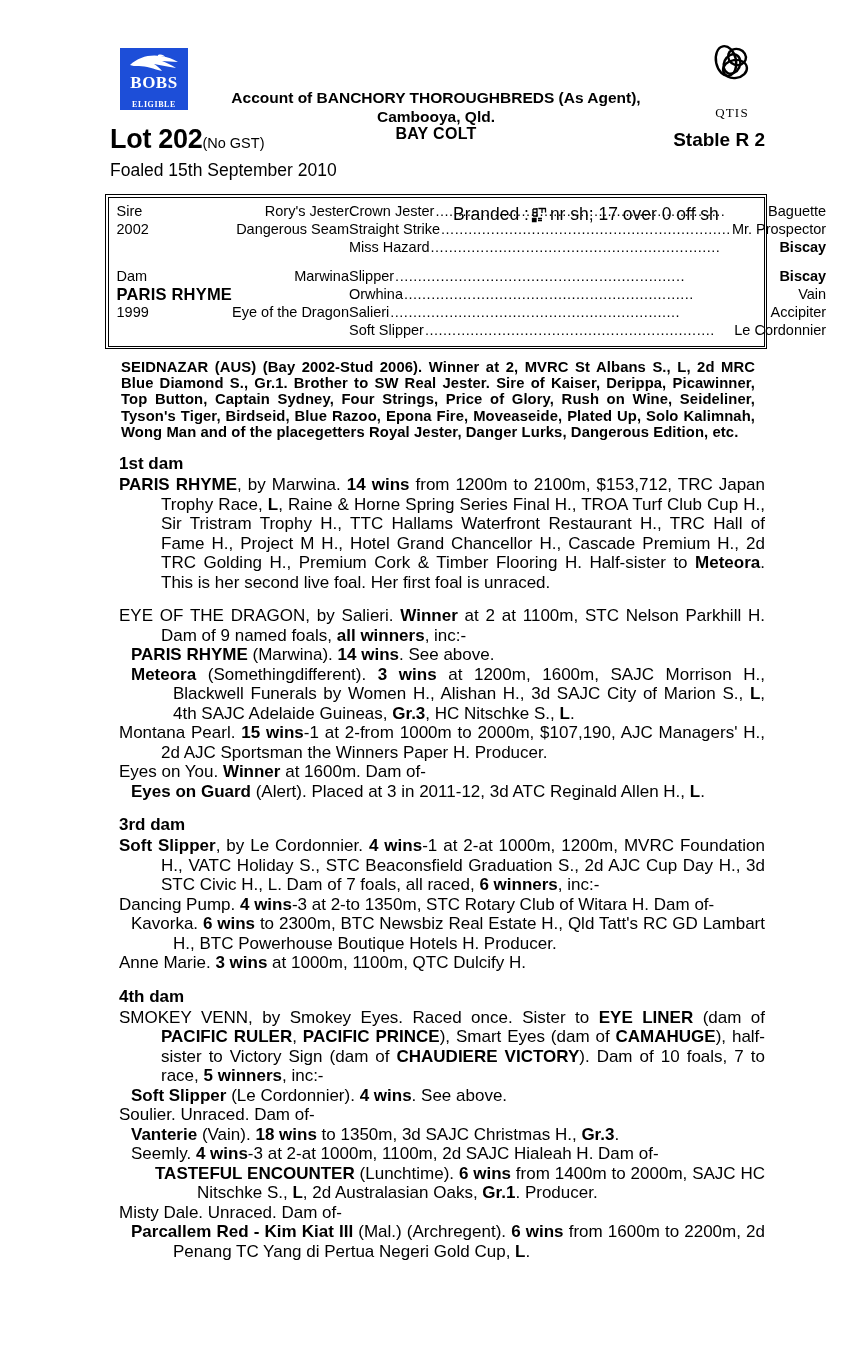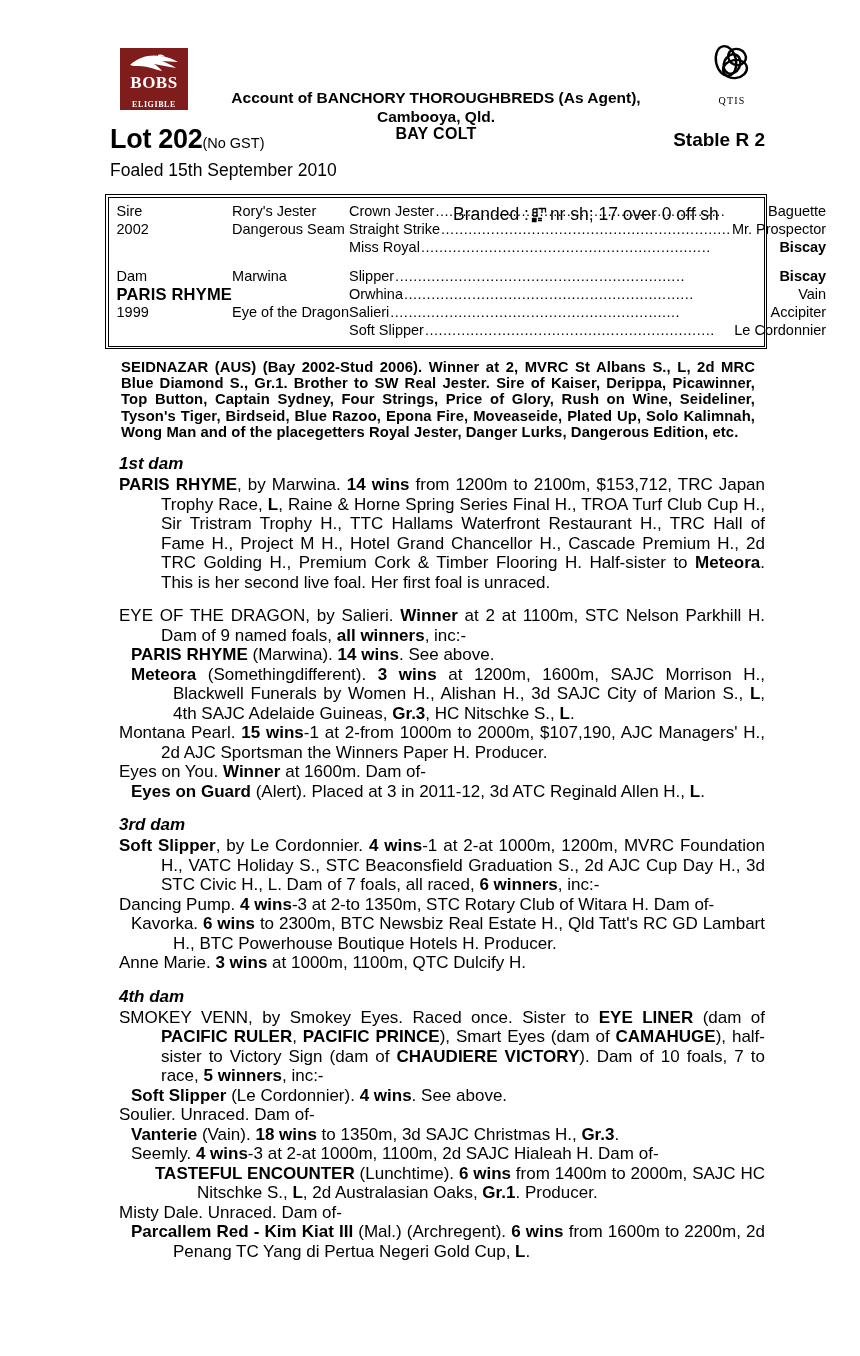--- a/index.html
+++ b/index.html
@@ -30,21 +30,21 @@
   .header {
     position: relative;
     height: 120px;
   }
   .bobs-logo {
     position: absolute;
     left: 15px;
     top: 48px;
     width: 68px;
     height: 62px;
-    background: #7f1d1d;
+    background: #1d4ed8;
     color: #ffffff;
     text-align: center;
     box-sizing: border-box;
     padding-top: 3px;
   }
   .bobs-bird {
     width: 52px;
     height: 20px;
     margin: 2px auto 0 auto;
     display: block;
@@ -71,23 +71,23 @@
     top: 42px;
     width: 70px;
     text-align: center;
   }
   .qtis-mark {
     display: block;
     margin: 0 auto;
   }
   .qtis-word {
     font-family: "Liberation Serif", serif;
-    font-size: 10px;
+    font-size: 13px;
     letter-spacing: 1.2px;
-    margin-top: 9px;
+    margin-top: 19px;
   }
   .account-line {
     position: absolute;
     left: 70px;
     right: 70px;
     top: 88px;
     text-align: center;
     font-size: 15.5px;
     font-weight: bold;
     line-height: 19px;
@@ -172,21 +172,21 @@
     border-collapse: collapse;
     font-size: 14.5px;
     line-height: 15px;
   }
   table.ped td {
     padding: 1.5px 0;
     vertical-align: top;
     white-space: nowrap;
   }
   .col-a { width: 198px; }
-  .col-b { width: 190px; }
+  .col-b { width: 190px; text-align: right; }
   .col-c { width: auto; }
   .big-name {
     font-size: 16.5px;
     font-weight: bold;
     letter-spacing: 0.2px;
   }
   .dot-row {
     display: flex;
     align-items: baseline;
     width: 100%;
@@ -214,21 +214,20 @@
     letter-spacing: 0.1px;
   }
 
   
   .dam-section { margin-top: 14px; padding: 0 2px; }
   .dam-head {
     font-size: 17px;
     font-weight: bold;
     margin-left: 12px;
     margin-bottom: 1px;
-    font-style: italic;
   }
   .para {
     font-size: 17px;
     line-height: 19.5px;
     text-align: justify;
     text-justify: inter-word;
   }
   .hang1 { padding-left: 54px; text-indent: -42px; }
   .hang2 { padding-left: 66px; text-indent: -42px; }
   .hang3 { padding-left: 90px; text-indent: -42px; }
@@ -309,21 +308,21 @@
                   <span class="dot-fill">................................................................</span>
                   <span class="dot-right">Mr. Prospector</span>
                 </div>
               </td>
             </tr>
             <tr>
               <td class="col-a"></td>
               <td class="col-b"></td>
               <td class="col-c">
                 <div class="dot-row">
-                  <span class="dot-left">Miss Royal</span>
+                  <span class="dot-left">Miss Hazard</span>
                   <span class="dot-fill">................................................................</span>
                   <span class="dot-right bold">Biscay</span>
                 </div>
               </td>
             </tr>
             <tr class="spacer-row">
                 <td colspan="3"></td>
               </tr>
             <tr>
               <td class="col-a">Dam</td>

